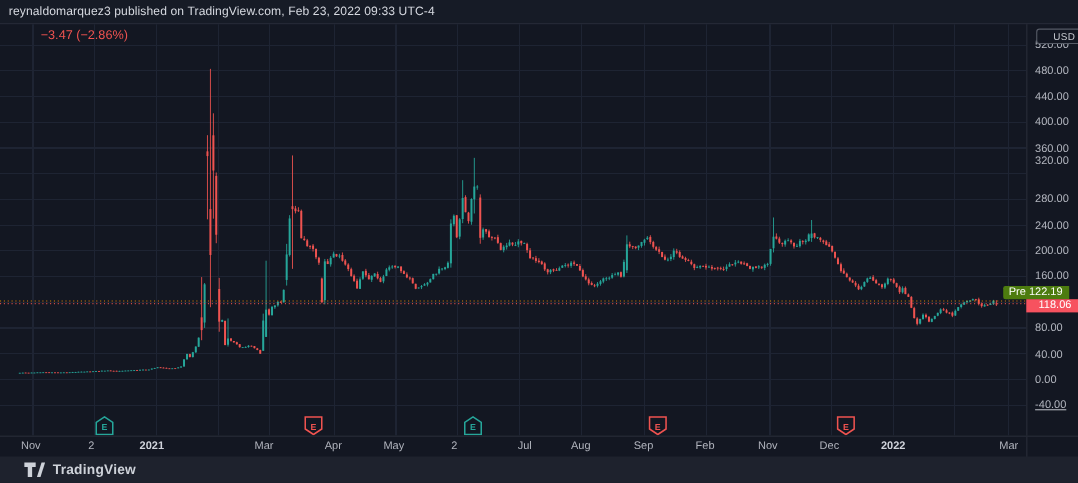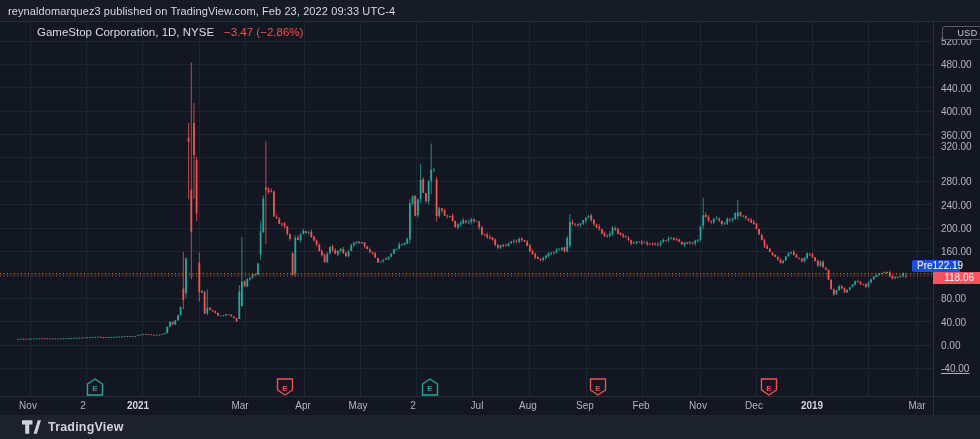--- a/index.html
+++ b/index.html
@@ -21,22 +21,22 @@
 
   .plot-svg { position:absolute; left:0; top:22px; }
 
   .price-axis { position:absolute; left:933px; top:22px; width:47px; height:374px;
                 border-left:1px solid #2a2e39; z-index:5; }
   .price-axis .lbl { position:absolute; left:7px; width:38px; font-size:10px; color:#b2b5be; }
   .usd-badge { position:absolute; left:8px; top:4px; width:51px; height:14px;
                border:1px solid #565b66; border-radius:3px; background:#131722;
                color:#c8cbd1; font-size:9px; display:flex; align-items:center;
                justify-content:center; letter-spacing:.3px; z-index:7; }
-  .pre-badge { position:absolute; left:912px; top:260px; width:48px; height:11.5px;
-               background:#1d4ed8; border-radius:2px 0 0 2px; color:#fff; font-size:10px;
+  .pre-badge { position:absolute; left:912px; top:260px; width:60px; height:11.5px;
+               background:#4d7c0f; border-radius:2px 0 0 2px; color:#fff; font-size:10px;
                display:flex; align-items:center; z-index:8; }
   .pre-badge .pre-lbl { margin-left:5px; }
   .pre-badge .pre-val { margin-left:auto; margin-right:6px; }
   .last-badge { position:absolute; left:933px; top:272px; width:47px; height:11.5px;
                 background:#f7525f; color:#fff; font-size:10px; display:flex;
                 align-items:center; justify-content:flex-end; z-index:8; }
   .last-badge span { margin-right:6px; }
 
   .time-axis { position:absolute; left:0; top:396px; width:980px; height:19px;
                border-top:1px solid #2a2e39; background:#131722; z-index:4; }
@@ -54,21 +54,20 @@
 </head>
 <body>
 
 <div class="root">
 
   <div class="publish-bar">
     <span>reynaldomarquez3 published on TradingView.com, Feb 23, 2022 09:33 UTC-4</span>
   </div>
 
   <div class="symbol-header">
-    <span class="sym">GameStop Corporation, 1D, NYSE</span>
     <span class="chg">−3.47 (−2.86%)</span>
   </div>
 
   <svg class="plot-svg" id="plot" width="933" height="374">
       <g stroke="#1e2433" stroke-width="1" shape-rendering="crispEdges">
         <line x1="0" x2="933" y1="346.4" y2="346.4"></line>
         <line x1="0" x2="933" y1="323.0" y2="323.0"></line>
         <line x1="0" x2="933" y1="299.6" y2="299.6"></line>
         <line x1="0" x2="933" y1="276.2" y2="276.2"></line>
         <line x1="0" x2="933" y1="252.8" y2="252.8"></line>
@@ -830,21 +829,21 @@
       <div class="tick" style="left: 240px;">Mar</div>
       <div class="tick" style="left: 303px;">Apr</div>
       <div class="tick" style="left: 358px;">May</div>
       <div class="tick" style="left: 413px;">2</div>
       <div class="tick" style="left: 477px;">Jul</div>
       <div class="tick" style="left: 528px;">Aug</div>
       <div class="tick" style="left: 585px;">Sep</div>
       <div class="tick" style="left: 641px;">Feb</div>
       <div class="tick" style="left: 698px;">Nov</div>
       <div class="tick" style="left: 754px;">Dec</div>
-      <div class="tick bold" style="left: 812px;">2019</div>
+      <div class="tick bold" style="left: 812px;">2022</div>
       <div class="tick" style="left: 917px;">Mar</div>
     </div>
 
   <div class="footer-bar">
     <span class="tv-logo">
       <svg width="19" height="14" viewBox="0 0 20 14">
         <path d="M0 0 H11 V4.4 H7.6 V14 H3.4 V4.4 H0 Z" fill="#ced2d9"></path>
         <path d="M12.2 14 L16.6 0 H20 L15.6 14 Z" fill="#ced2d9"></path>
       </svg>
     </span>

